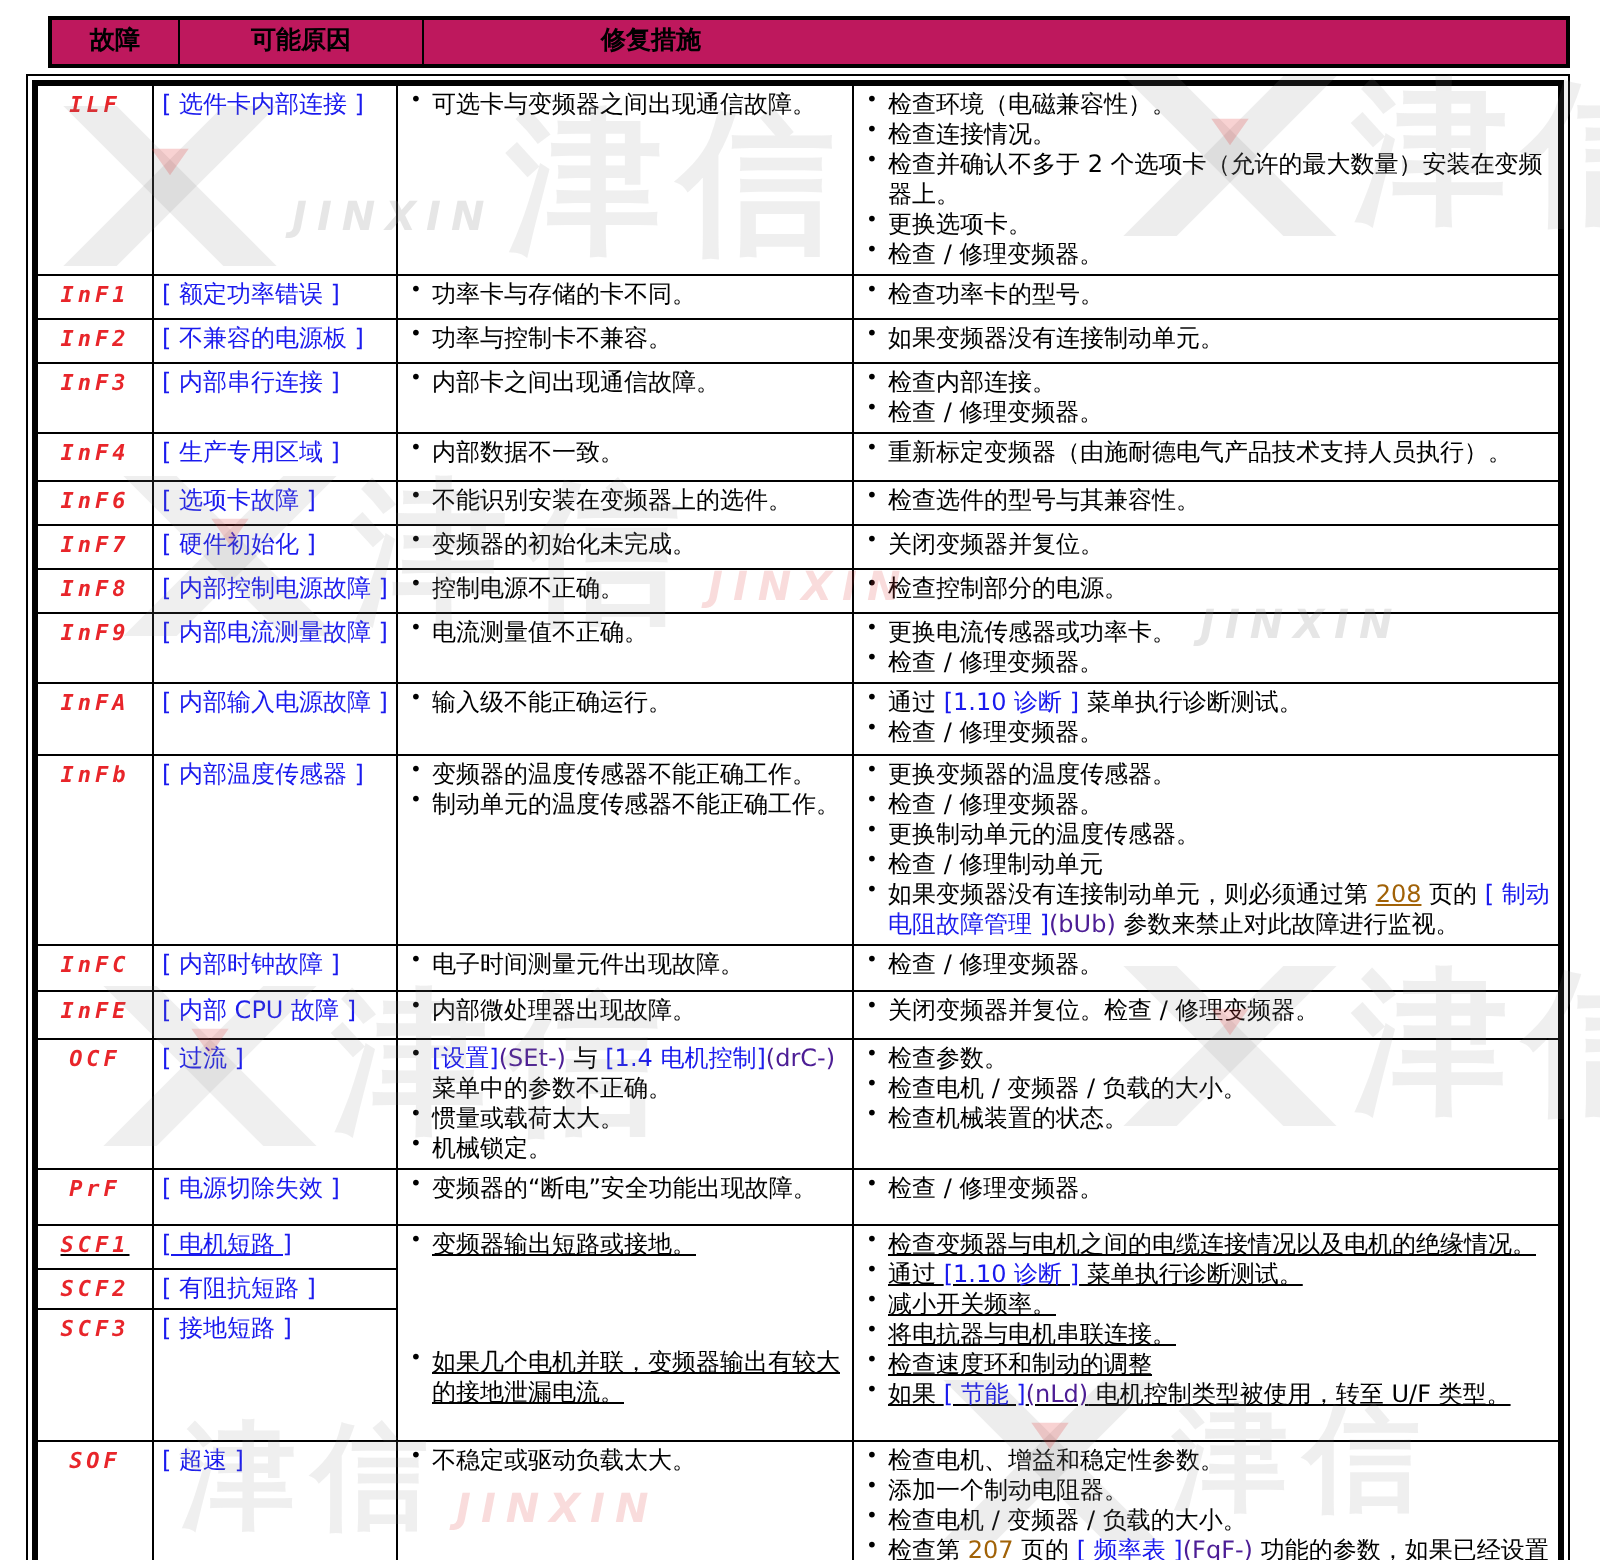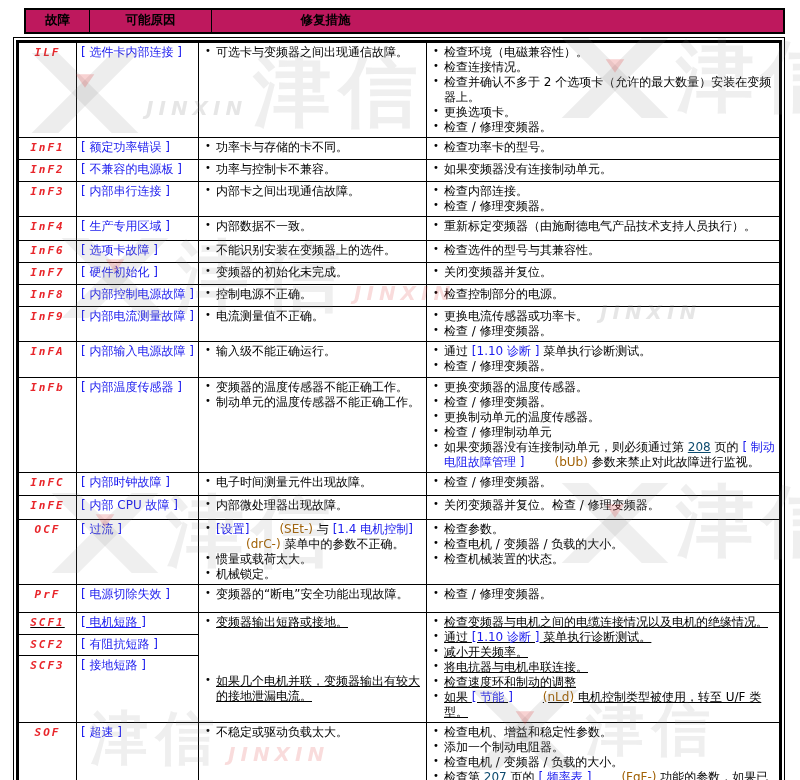--- a/index.html
+++ b/index.html
@@ -31,22 +31,22 @@
   }
   td.cell-code { background:#e6e6e6; text-align:center; padding-top:3px; }
   .code-text {
     font-family:"DejaVu Sans Mono", monospace; font-style:italic; font-weight:bold;
     color:#e8252a; font-size:11px; letter-spacing:2px;
   }
   td.cell-name { background:#ccffcc; color:#1a1aee; padding-top:3px; }
   .bullet { position:relative; padding-left:13px; }
   .bullet .dot { position:absolute; left:2px; top:0; font-size:10px; }
   .seg-blue { color:#1a1aee; }
-  .seg-red { color:#a16207;margin-left:30px; }
-  .seg-link { color:#0c4a6e; text-decoration:underline; cursor:pointer; }
+  .seg-red { color:#4c1d95; }
+  .seg-link { color:#a16207; text-decoration:underline; cursor:pointer; }
 
   
   tr[data-row-id="ILF"]  > td { height:94px; }
   tr[data-row-id="InF1"] > td { height:22px; }
   tr[data-row-id="InF2"] > td { height:22px; }
   tr[data-row-id="InF3"] > td { height:34px; }
   tr[data-row-id="InF4"] > td { height:24px; }
   tr[data-row-id="InF6"] > td { height:22px; }
   tr[data-row-id="InF7"] > td { height:22px; }
   tr[data-row-id="InF8"] > td { height:22px; }

